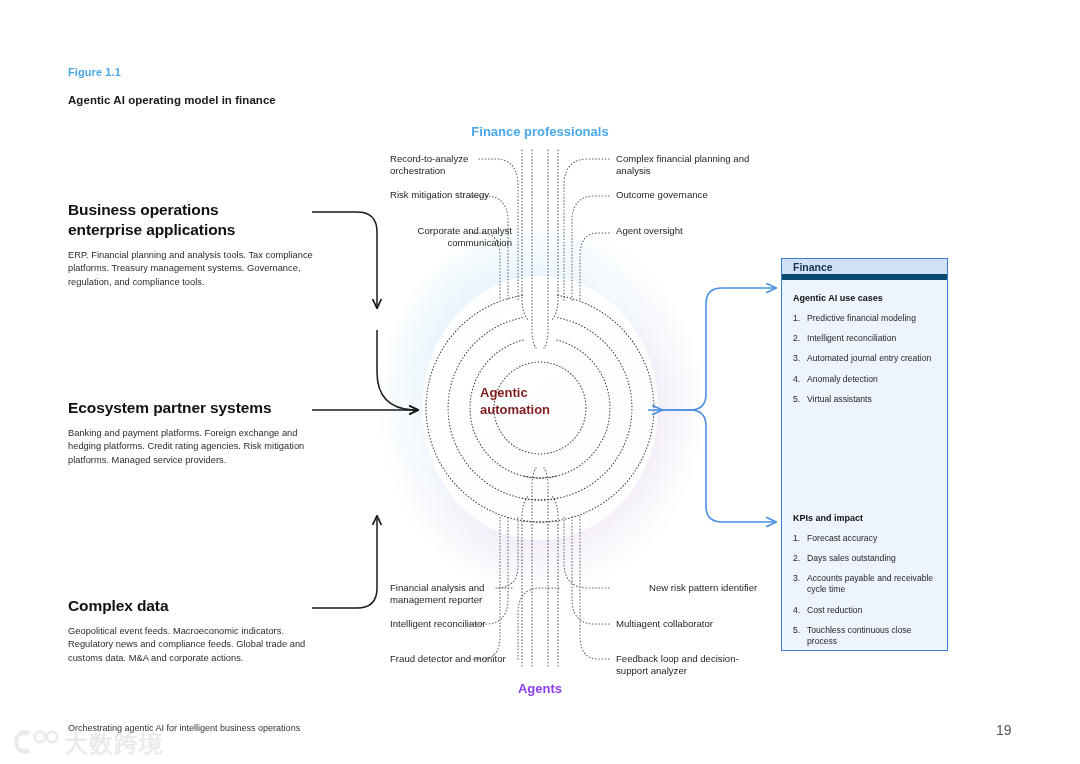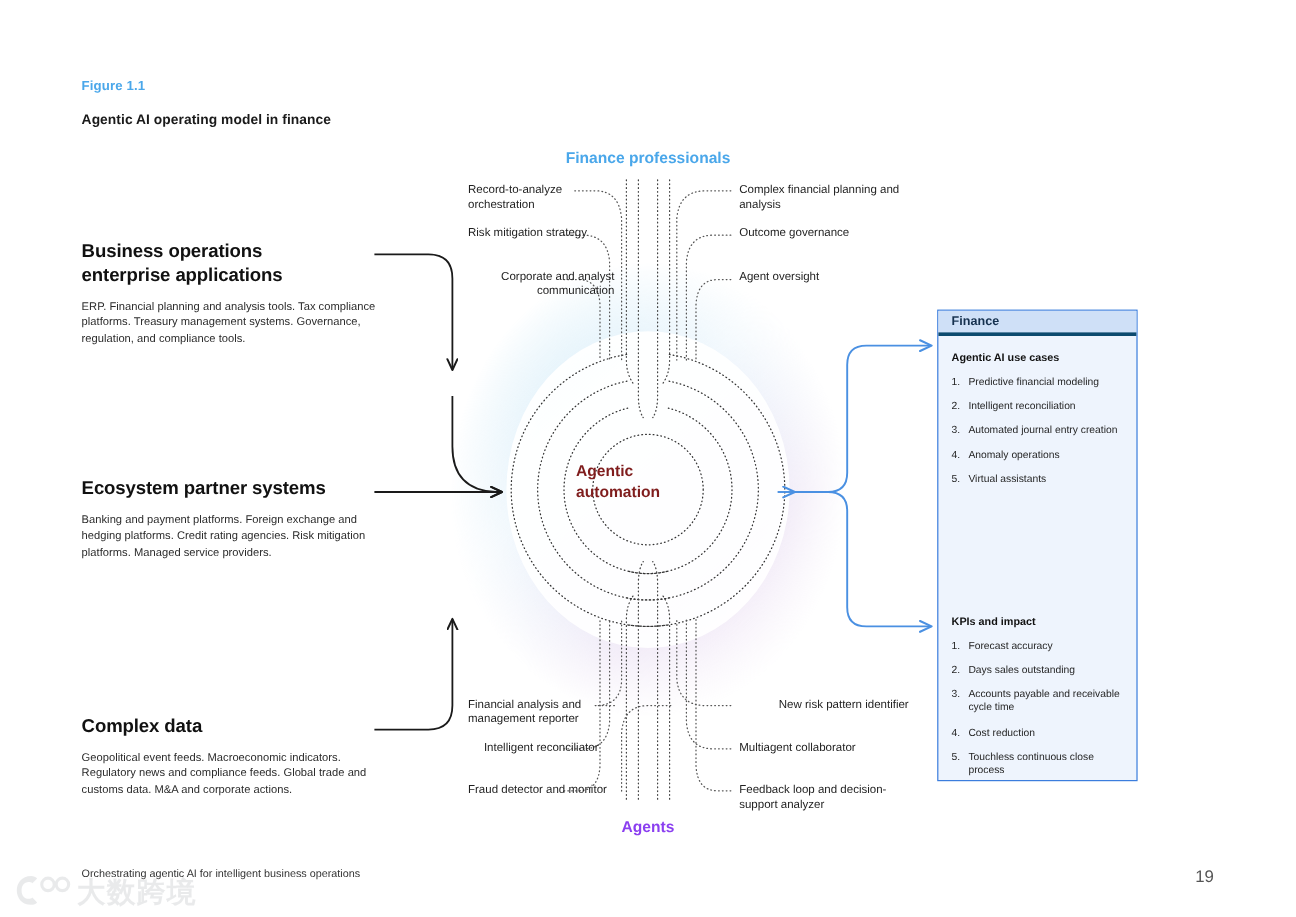--- a/index.html
+++ b/index.html
@@ -44,21 +44,21 @@
   }
   .nodelabel.left{text-align:left;left:390px;width:122px;}
   .nodelabel.right{text-align:left;left:616px;width:135px;}
 
   
   .panel{
     position:absolute;left:781px;top:258px;width:167px;height:393px;
     border:1px solid #3b7ddd;background:#eef4fd;box-sizing:border-box;
   }
   .panel-head{
-    height:21px;background:#cfe0f7;border-bottom:3px solid #0c4a6e;
+    height:21px;background:#cfe0f7;border-bottom:6px solid #0c4a6e;
     display:flex;align-items:center;padding-left:11px;box-sizing:border-box;
   }
   .panel-head span{font-size:10.5px;font-weight:bold;color:#16314f;}
   .panel-body{padding:13px 11px 0 11px;}
   .panel-body h4{
     margin:0 0 10px 0;font-size:9px;font-weight:bold;color:#111;
   }
   .panel-list{margin:0;padding:0;list-style:none;}
   .panel-list li{
     display:flex;font-size:8.6px;color:#1f1f1f;line-height:1.3;margin-bottom:9px;
@@ -216,21 +216,21 @@
 <div class="grp-title" id="grp-bottom">Agents</div>
 
 <div class="nodelabel left" style="top:153px;">Record-to-analyze orchestration</div>
 <div class="nodelabel left" style="top:189px;">Risk mitigation strategy</div>
 <div class="nodelabel left" style="top:225px;text-align:right;">Corporate and analyst communication</div>
 <div class="nodelabel right" style="top:153px;">Complex financial planning and analysis</div>
 <div class="nodelabel right" style="top:189px;">Outcome governance</div>
 <div class="nodelabel right" style="top:225px;">Agent oversight</div>
 
 <div class="nodelabel left" style="top:582px;width:132px;">Financial analysis and management reporter</div>
-<div class="nodelabel left" style="top:618px;text-align:center;">Intelligent reconciliator</div>
+<div class="nodelabel left" style="top:618px;">Intelligent reconciliator</div>
 <div class="nodelabel left" style="top:653px;">Fraud detector and monitor</div>
 <div class="nodelabel right" style="top:582px;padding-left:33px;">New risk pattern identifier</div>
 <div class="nodelabel right" style="top:618px;">Multiagent collaborator</div>
 <div class="nodelabel right" style="top:653px;width:140px;">Feedback loop and decision-support analyzer</div>
 
 <div style="position:absolute;left:480px;top:385px;width:120px;text-align:left;
             font-size:13px;font-weight:bold;color:#7f1d1d;line-height:1.3;">
   <span>Agentic</span><br>
   <span>automation</span>
 </div>
@@ -249,21 +249,21 @@
       <li>
           <span class="num">2.</span>
           <span>Intelligent reconciliation</span>
         </li>
       <li>
           <span class="num">3.</span>
           <span>Automated journal entry creation</span>
         </li>
       <li>
           <span class="num">4.</span>
-          <span>Anomaly operations</span>
+          <span>Anomaly detection</span>
         </li>
       <li>
           <span class="num">5.</span>
           <span>Virtual assistants</span>
         </li>
     </ul>
     <h4 class="sect2" style="margin-top:108px;">KPIs and impact</h4>
     <ul class="panel-list">
       <li>
           <span class="num">1.</span>

